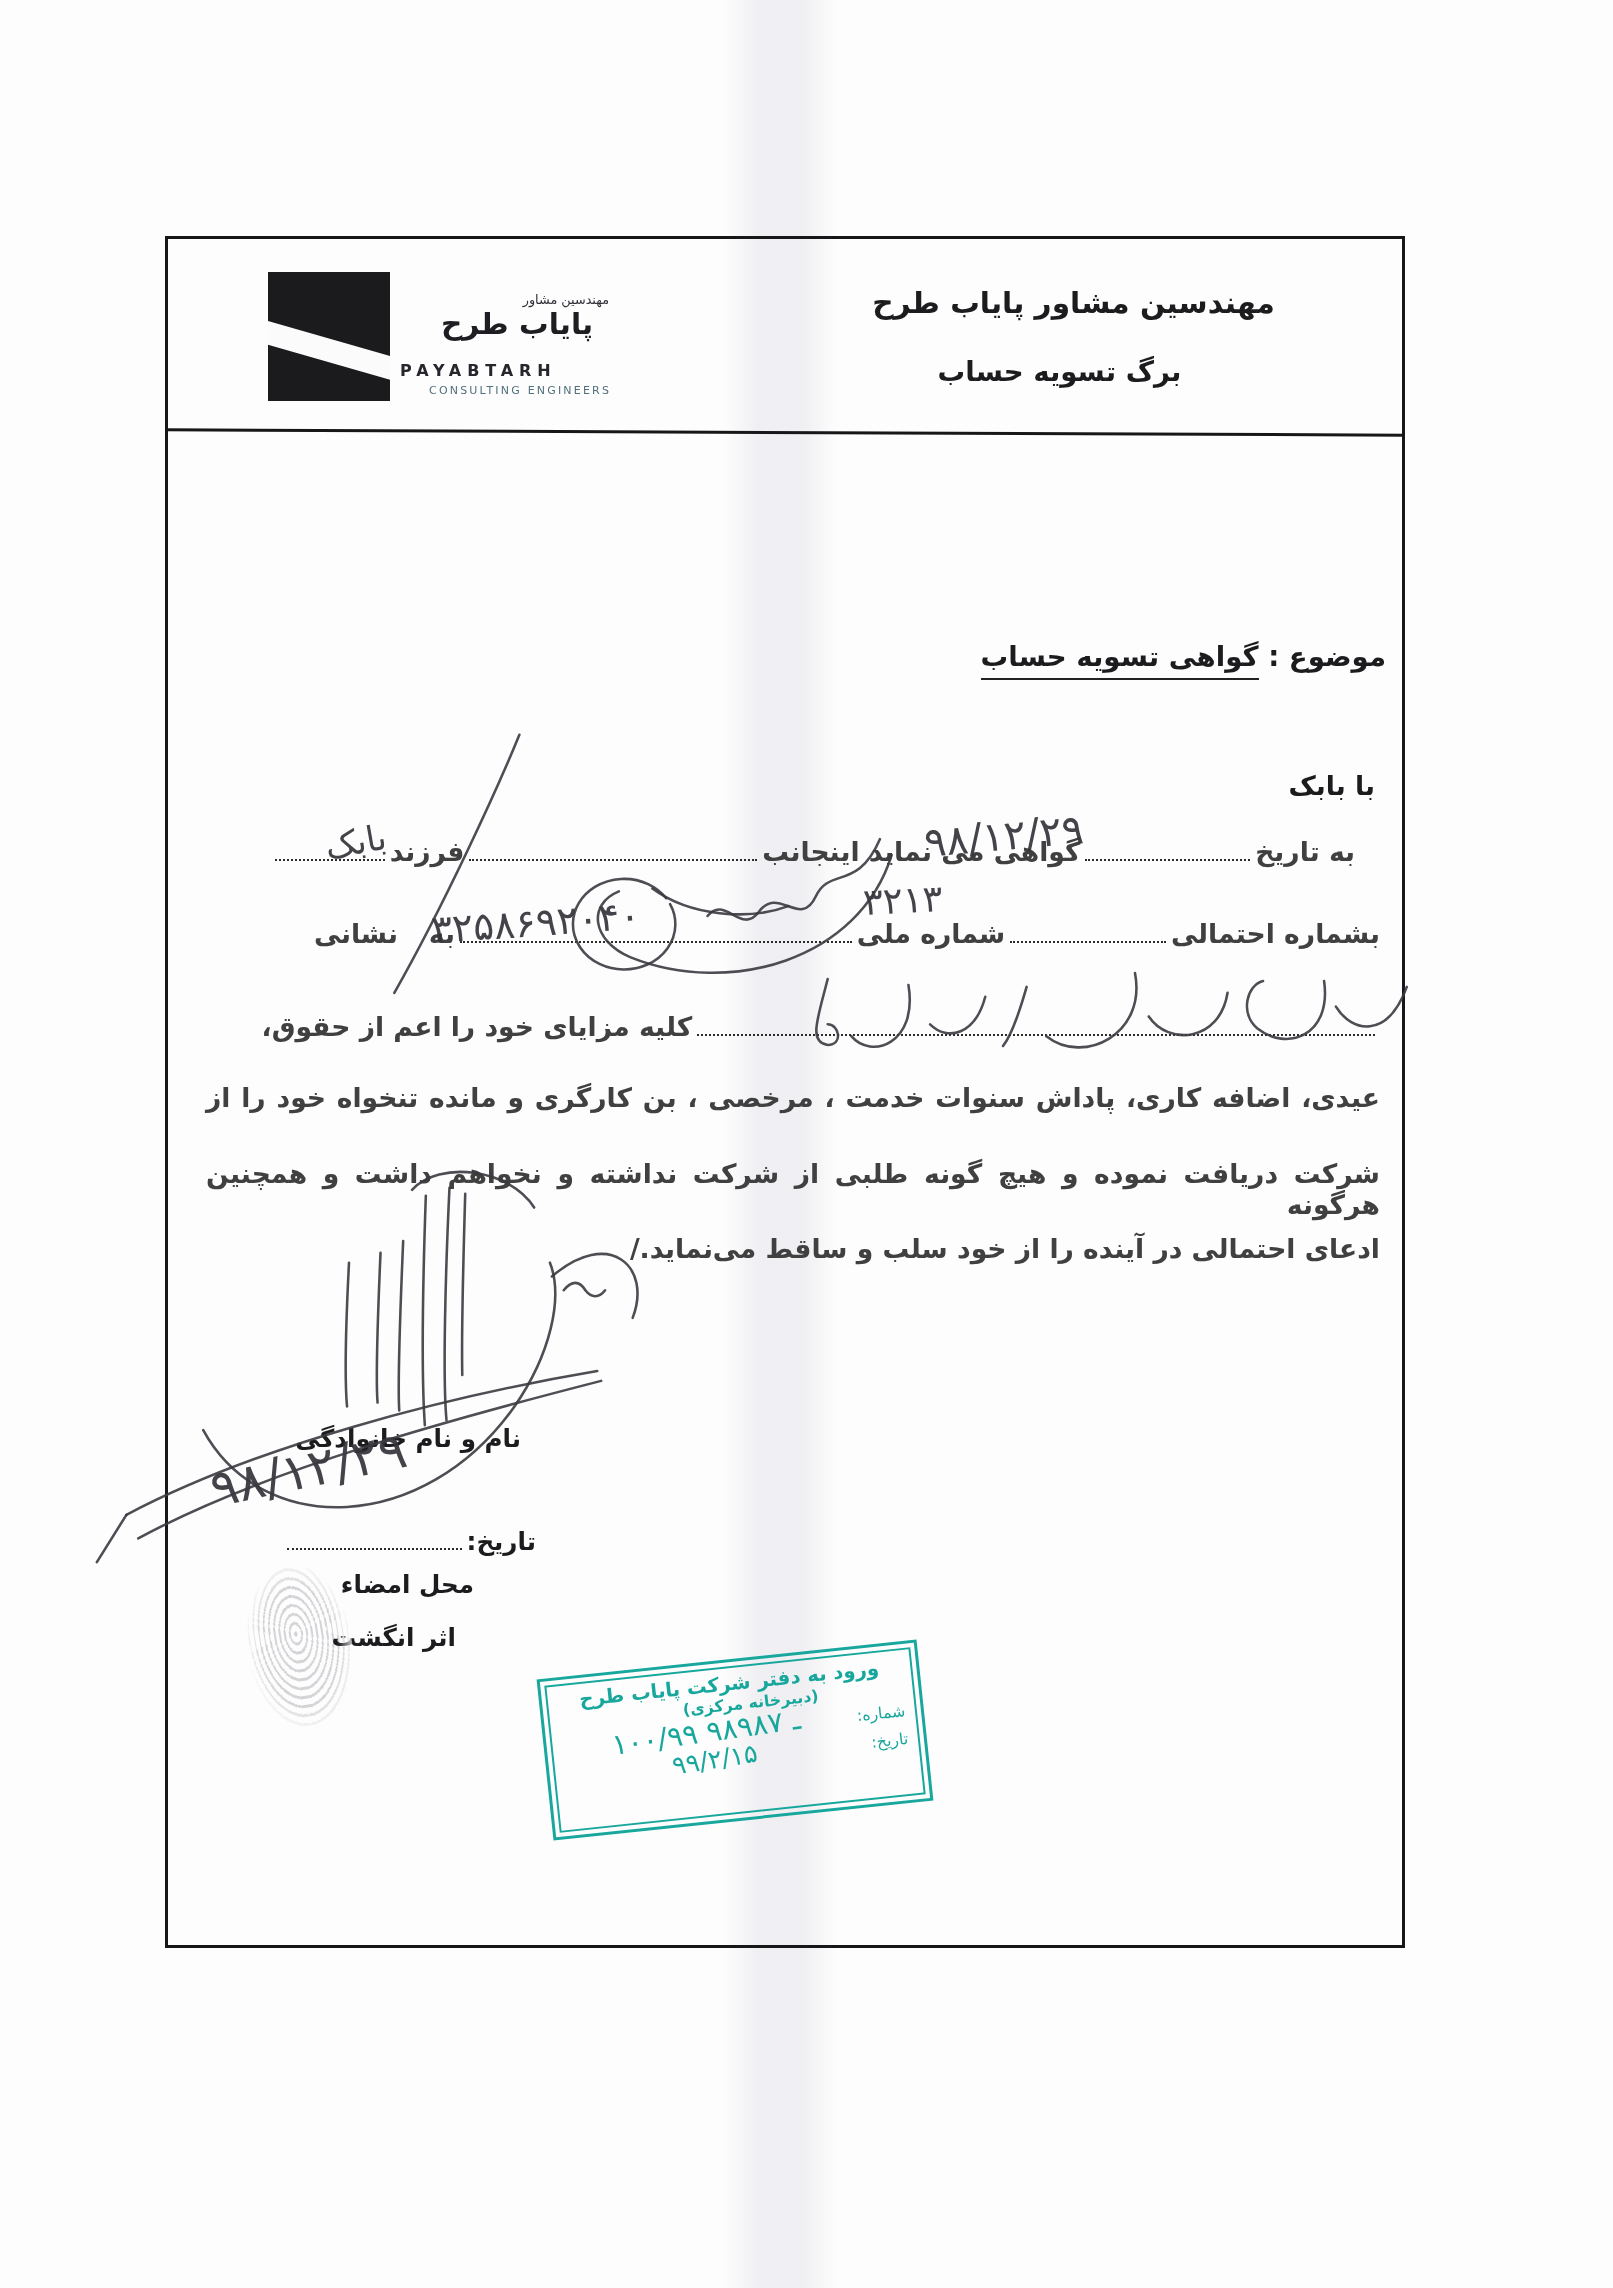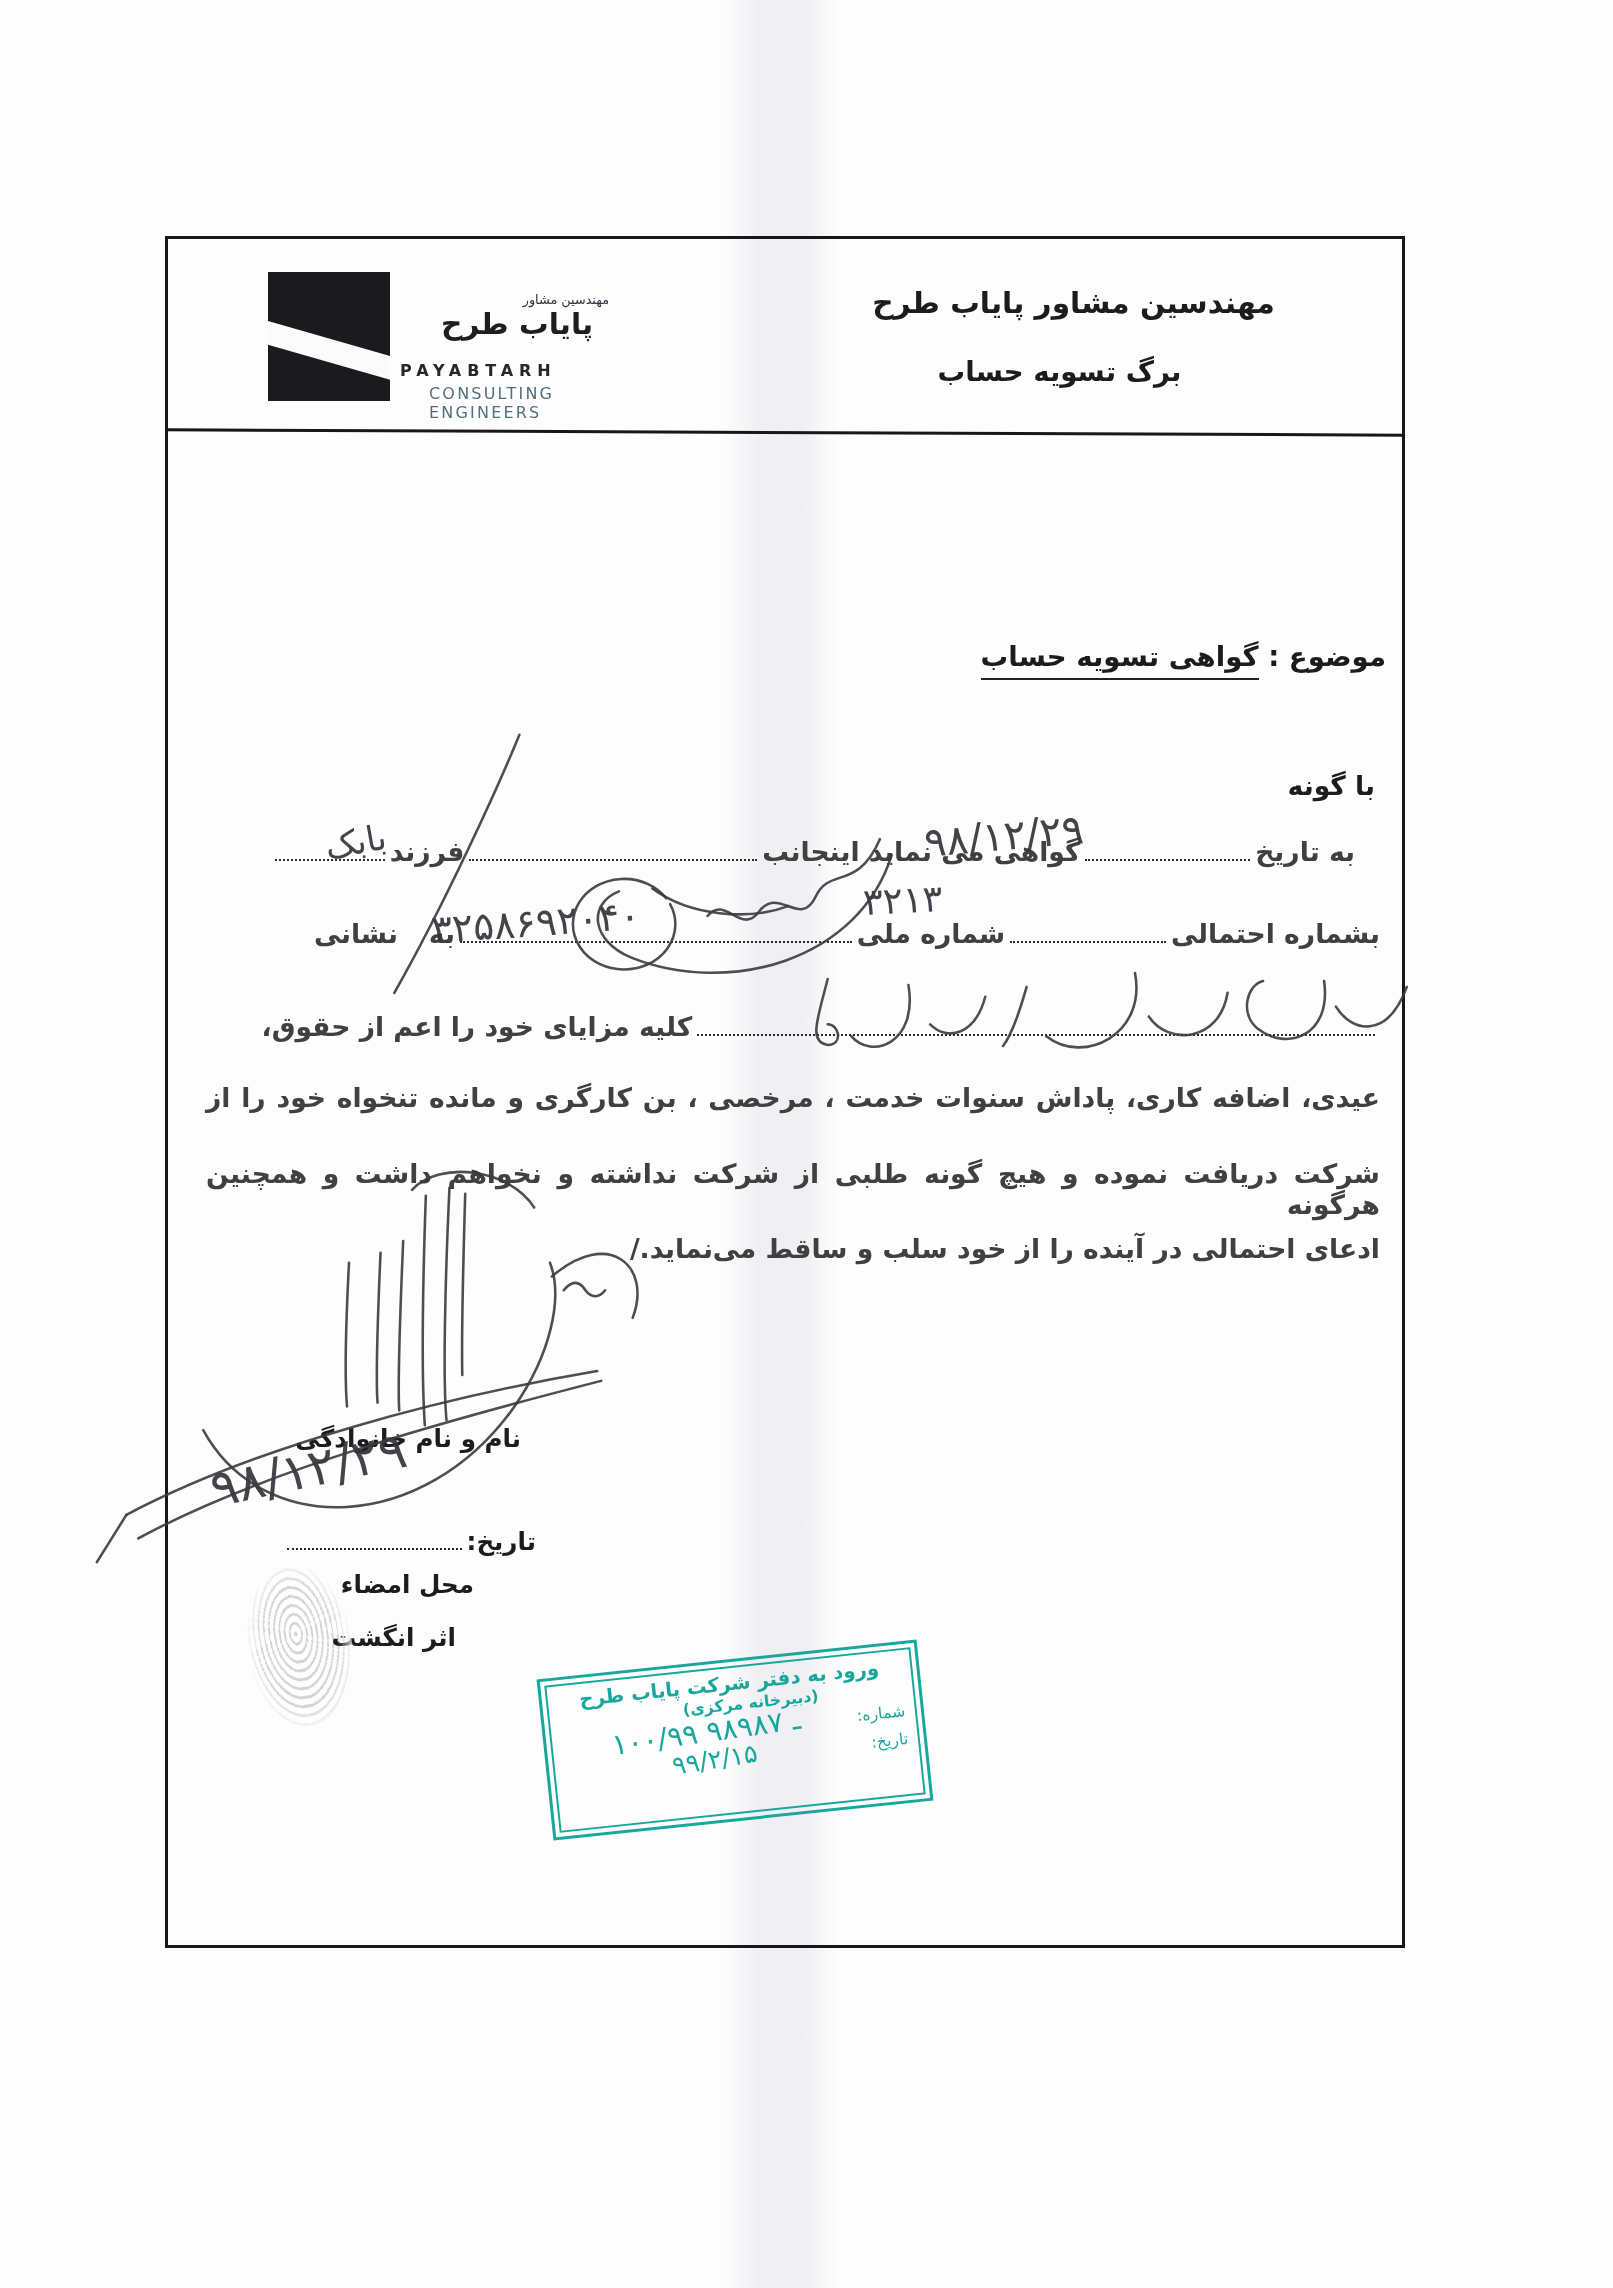--- a/index.html
+++ b/index.html
@@ -8,21 +8,21 @@
     overflow:hidden;font-family:"DejaVu Sans",sans-serif;color:#1c1c1f;
   }
   .scan-band{position:absolute;top:0;height:100%;pointer-events:none;}
   .frame{position:absolute;left:165px;top:236px;width:1234px;height:1706px;border:3px solid #17171a;}
   .hdr-divider{position:absolute;left:165px;top:431px;width:1240px;height:3px;background:#17171a;transform:rotate(0.25deg);}
   .logo-mark{position:absolute;left:268px;top:272px;width:122px;height:129px;background:#1b1b1e;overflow:hidden;}
   .logo-stripe{position:absolute;left:-29.6px;top:69px;width:197px;height:22.7px;background:#fbfbfb;transform:rotate(16deg);}
   .logo-fa-small{position:absolute;left:471px;top:292px;width:138px;text-align:right;font-size:12.8px;color:#30303a;}
   .logo-fa-name{position:absolute;left:441px;top:307px;width:167px;text-align:left;font-size:29.6px;font-weight:700;color:#1d1d22;}
   .logo-en-name{position:absolute;left:400px;top:361px;width:207px;font-size:16px;font-weight:700;letter-spacing:5.9px;color:#26262c;}
-  .logo-en-sub{position:absolute;left:429px;top:384px;width:217px;font-size:16px;letter-spacing:2.2px;color:#51707b;}
+  .logo-en-sub{position:absolute;left:429px;top:384px;width:217px;font-size:11px;letter-spacing:2.2px;color:#51707b;}
   .hdr-title1{position:absolute;left:847px;top:286px;width:453px;text-align:center;font-size:29.6px;font-weight:700;}
   .hdr-title2{position:absolute;left:887px;top:355px;width:345px;text-align:center;font-size:27.6px;font-weight:700;}
   .subject{position:absolute;right:228px;top:640px;direction:rtl;font-size:27.6px;font-weight:700;}
   .subject .u{border-bottom:2.5px solid #222;padding-bottom:4.9px;}
   .salutation{position:absolute;right:239px;top:770px;direction:rtl;font-size:26.6px;font-weight:700;}
   .bodyline{position:absolute;direction:rtl;font-size:26.6px;font-weight:700;white-space:nowrap;color:#404040;}
   .just{white-space:normal;text-align:justify;text-align-last:justify;}
   .bl{display:inline-block;height:1.02em;border-bottom:2.6px dotted #2a2a2a;margin:0 4.9px;vertical-align:baseline;}
   .wsp{word-spacing:21.7px;}
   .lbl{position:absolute;direction:rtl;font-size:24.6px;font-weight:700;white-space:nowrap;}
@@ -67,21 +67,21 @@
   <div class="logo-en-sub">CONSULTING ENGINEERS</div>
 
   <div class="hdr-title1" dir="rtl">مهندسین مشاور پایاب طرح</div>
   <div class="hdr-title2" dir="rtl">برگ تسویه حساب</div>
 
   <div class="subject">
     <span>موضوع :</span>
     <span class="u">گواهی تسویه حساب</span>
   </div>
 
-  <div class="salutation">با گونه</div>
+  <div class="salutation">با بابک</div>
 
   <div class="bodyline" style="right:259px;top:832px;">
     <span>به تاریخ</span><span class="bl" style="width:165px;"></span><span>گواهی می نماید اینجانب</span><span class="bl" style="width:288px;"></span><span>فرزند</span><span class="bl" style="width:110px;"></span>
   </div>
 
   <div class="bodyline" style="right:234px;top:914px;">
     <span>بشماره احتمالی</span><span class="bl" style="width:156px;"></span><span>شماره ملی</span><span class="bl" style="width:392px;"></span><span class="wsp">به نشانی</span>
   </div>
 
   <div class="bodyline" style="right:234px;top:1007px;">

